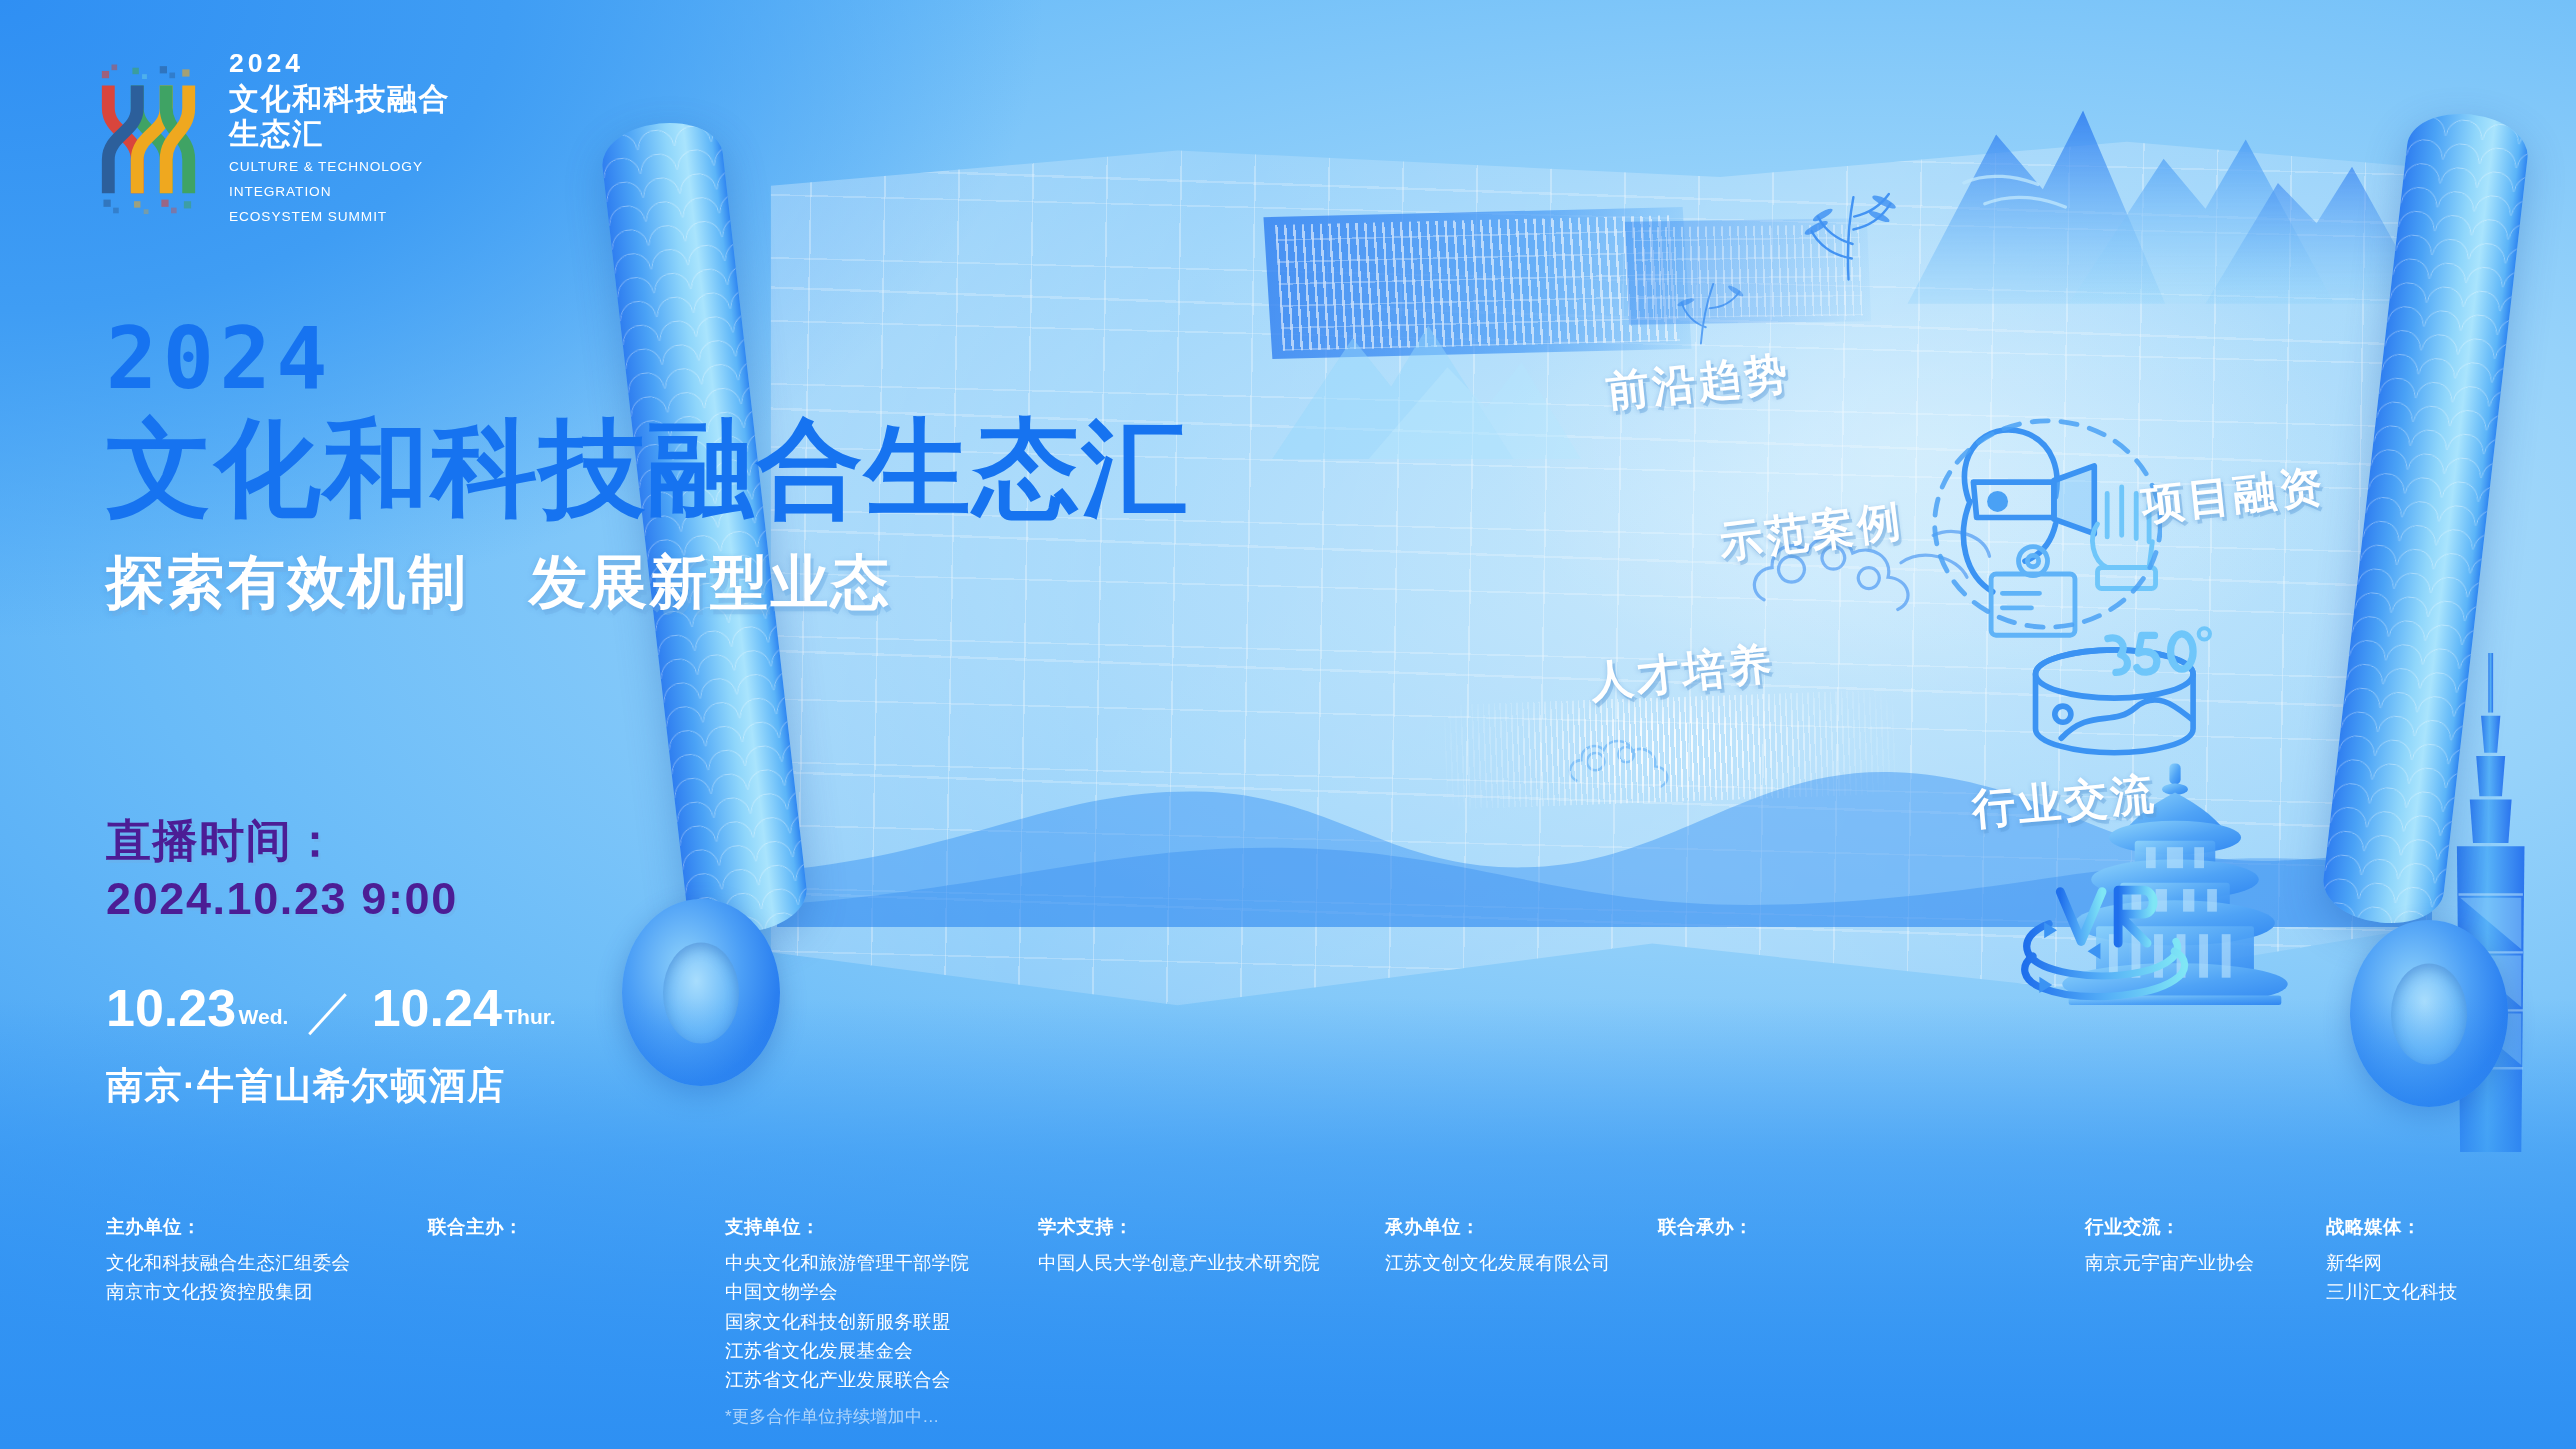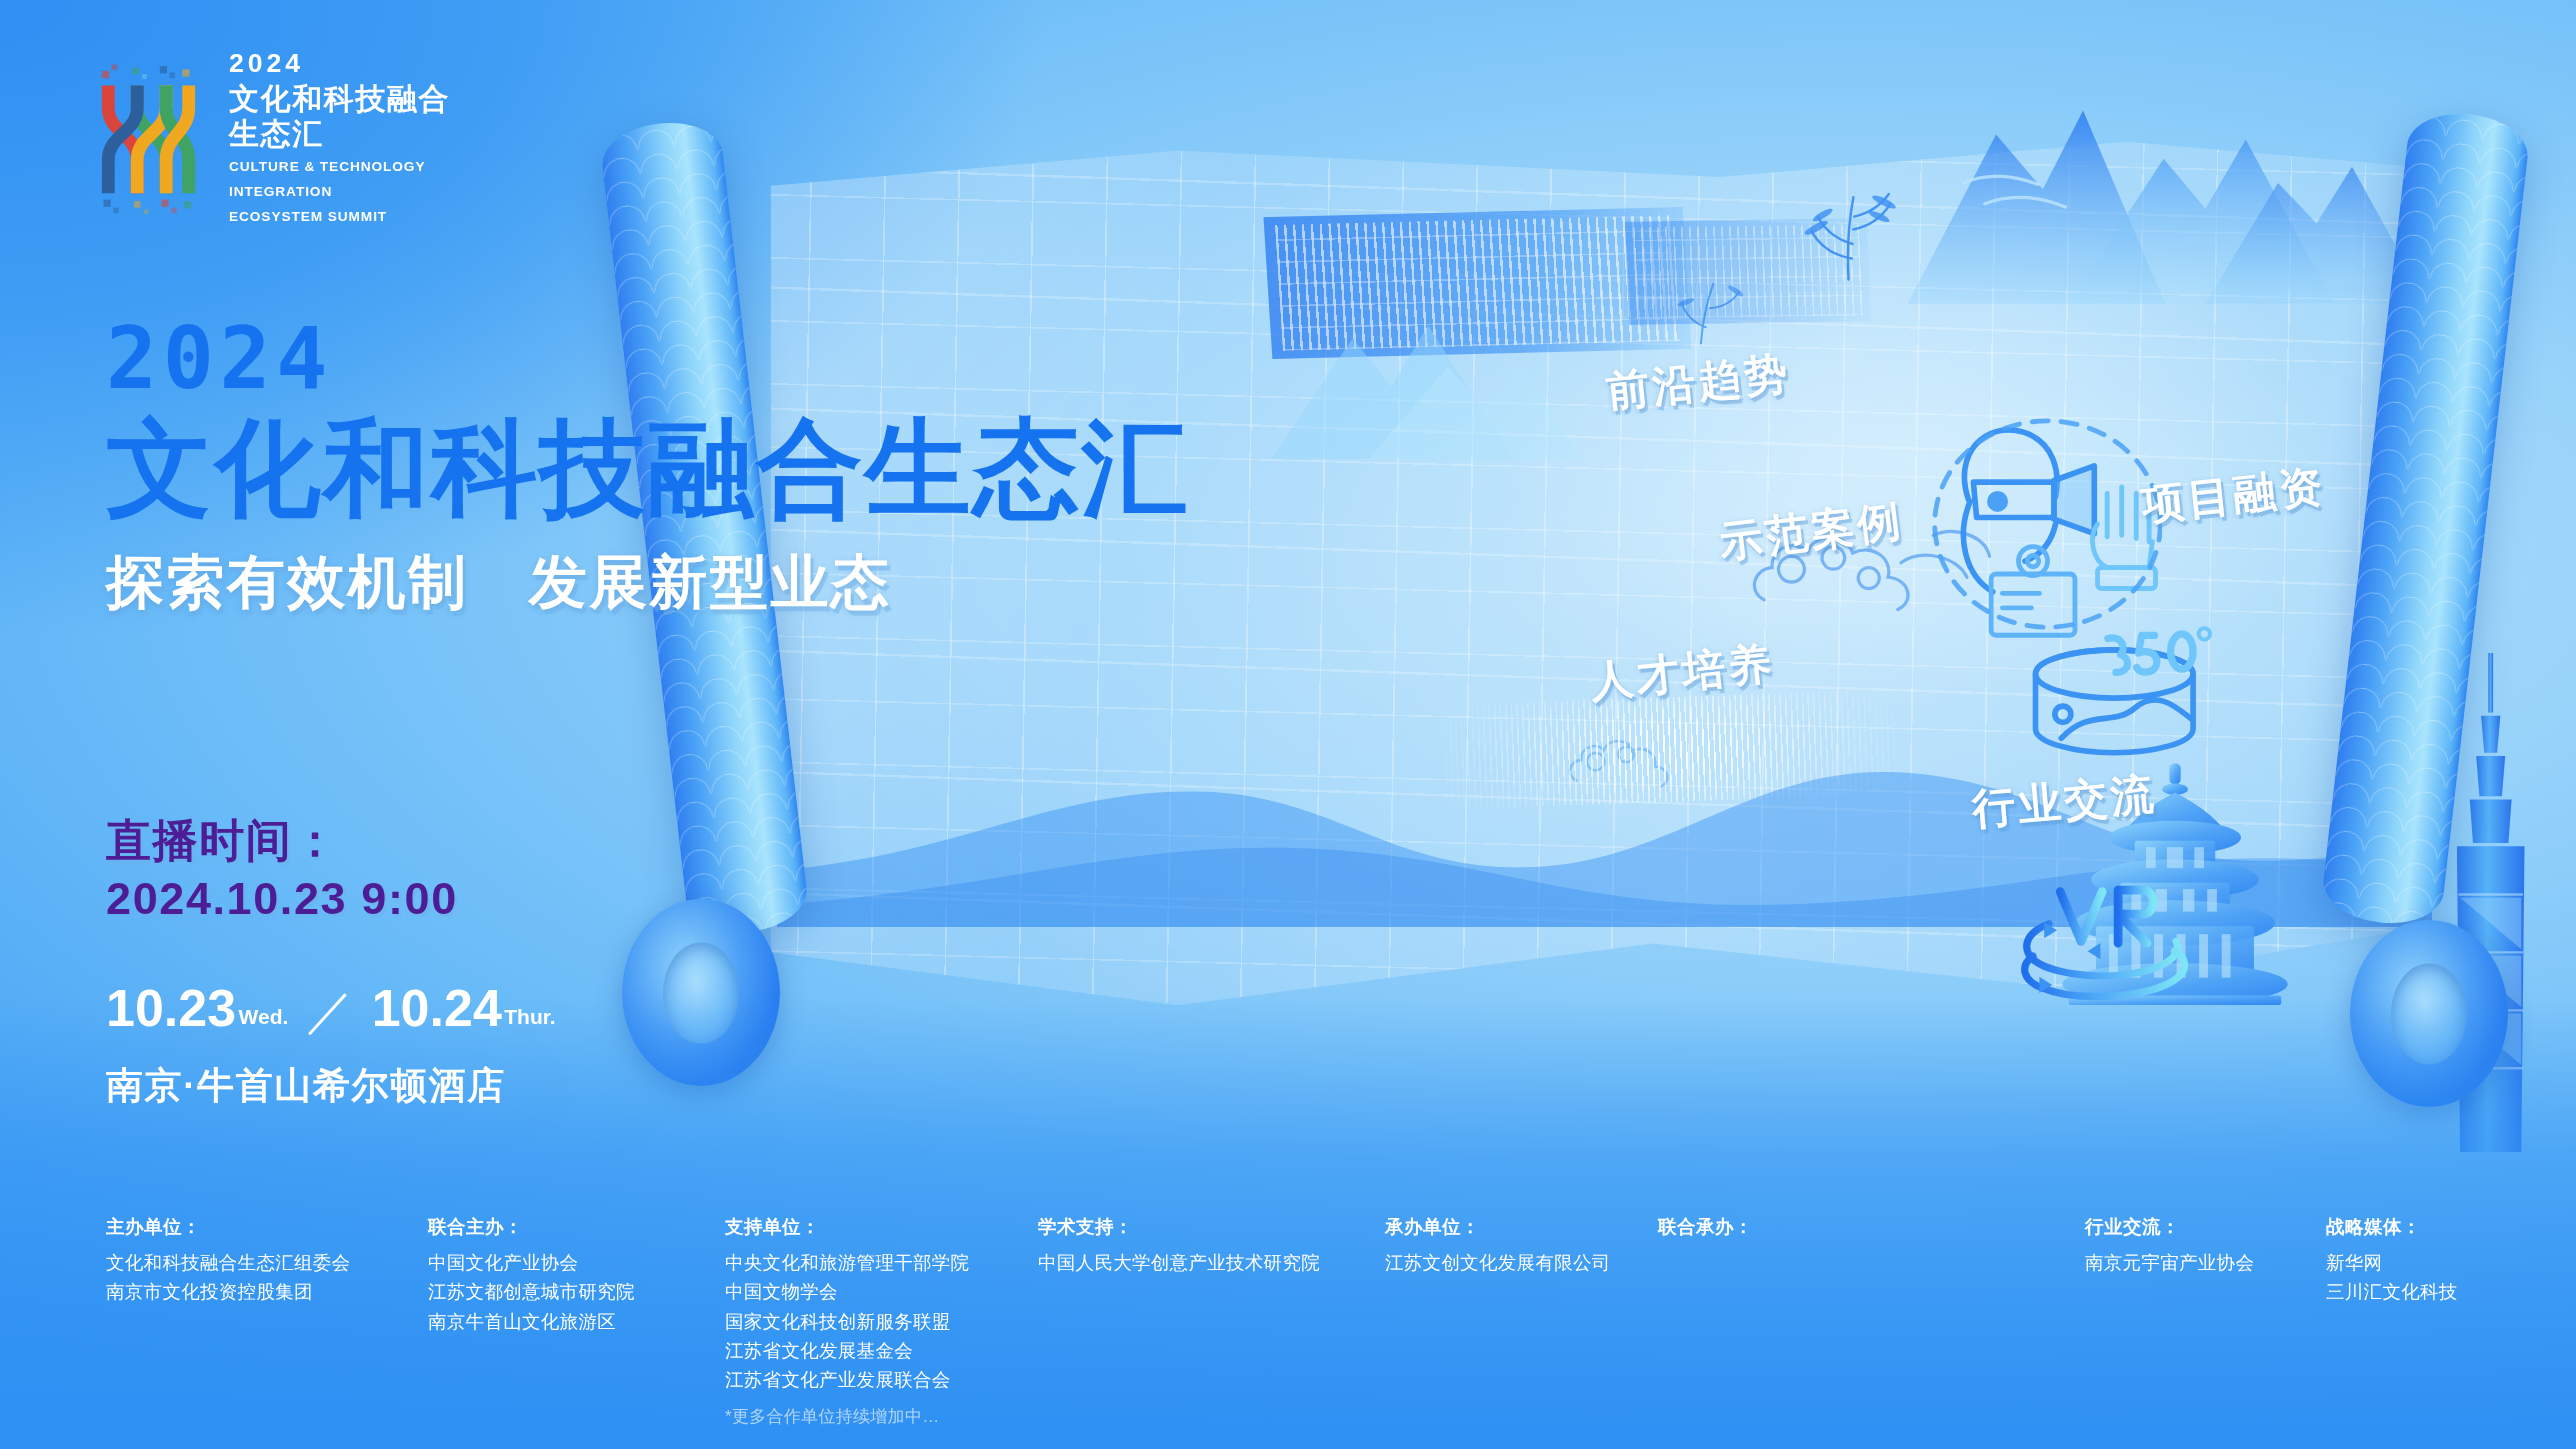--- a/index.html
+++ b/index.html
@@ -149,21 +149,21 @@
   .ico-vrhead{ position:absolute; left:1896px; top:403px; }
   .ico-360{ position:absolute; left:2013px; top:624px; }
   .ico-vr{ position:absolute; left:2004px; top:861px; }
 
   
   .logo{ position:absolute; left:89px; top:50px; display:flex; align-items:center; gap:21px; }
   .logo-mark{ width:119px; height:161px; }
   .logo-txt{ color:#fff; line-height:1; }
   .logo-year{ font-size:26.6px; font-weight:bold; letter-spacing:4px; margin-bottom:4.8px; }
   .logo-cn{ font-size:30px; font-weight:bold; letter-spacing:1.6px; line-height:1.17; }
-  .logo-en{ font-size:13.7px; font-weight:bold; letter-spacing:0.9px; line-height:1.42; margin-top:5.6px; }
+  .logo-en{ font-size:13.7px; font-weight:normal; letter-spacing:0.9px; line-height:1.42; margin-top:5.6px; }
 
   
   .headline{ position:absolute; left:106px; top:316px; }
   .h-year{
     font-size:85px; font-weight:bold; color:#1673f0; letter-spacing:5.6px;
     line-height:1; font-family:"DejaVu Sans Mono","Liberation Mono",monospace;
   }
   .h-main{
     margin-top:9.7px; font-size:106px; font-weight:bold; color:#1673f0;
     letter-spacing:2.4px; line-height:1.08; white-space:nowrap;
@@ -527,25 +527,20 @@
       <div class="fcol c1">
         <h4>主办单位：</h4>
         <ul>
           <li>文化和科技融合生态汇组委会</li>
           <li>南京市文化投资控股集团</li>
         </ul>
       </div>
 
       <div class="fcol c2">
         <h4>联合主办：</h4>
-        <ul>
-          <li>中国文化产业协会</li>
-          <li>江苏文都创意城市研究院</li>
-          <li>南京牛首山文化旅游区</li>
-        </ul>
       </div>
 
       <div class="fcol c3">
         <h4>支持单位：</h4>
         <ul>
           <li>中央文化和旅游管理干部学院</li>
           <li>中国文物学会</li>
           <li>国家文化科技创新服务联盟</li>
           <li>江苏省文化发展基金会</li>
           <li>江苏省文化产业发展联合会</li>

